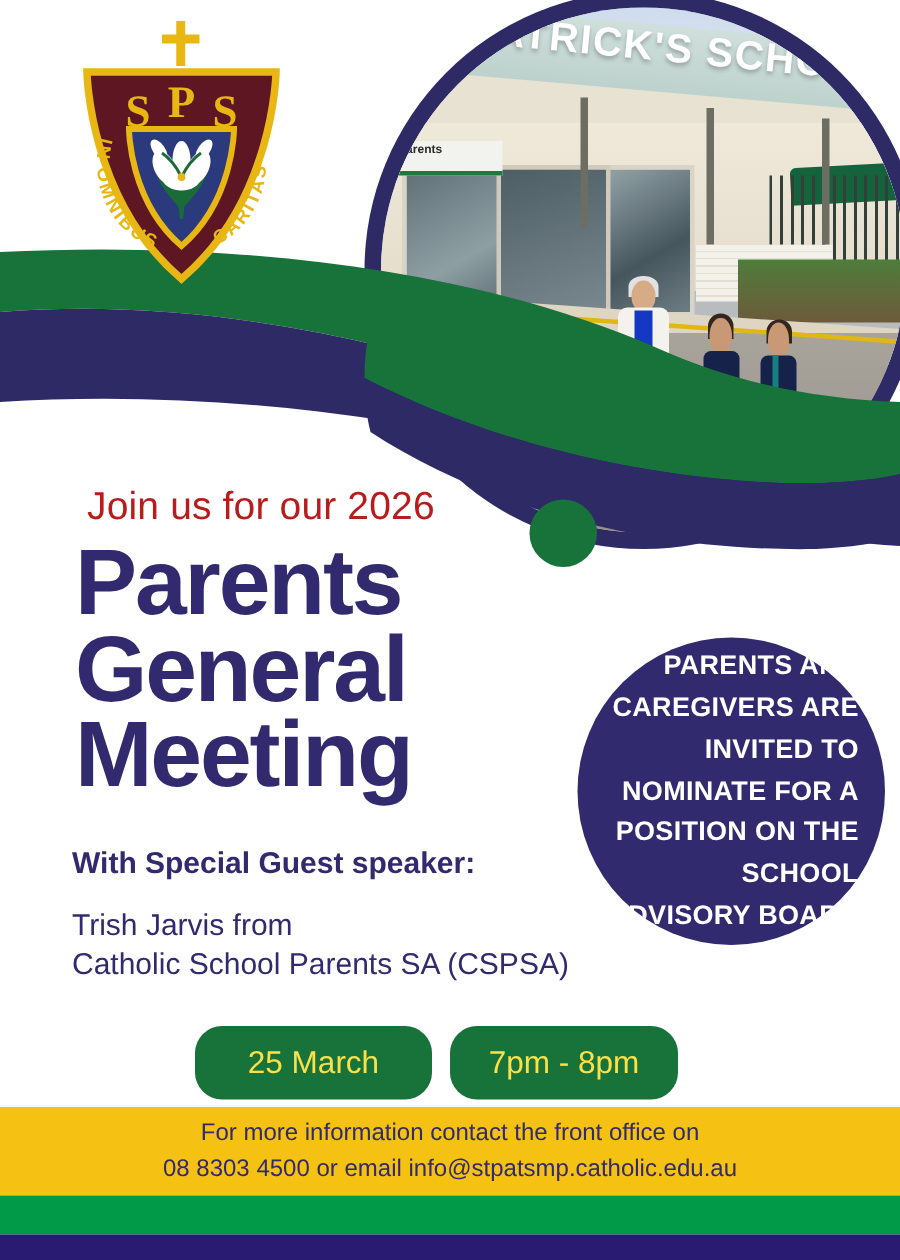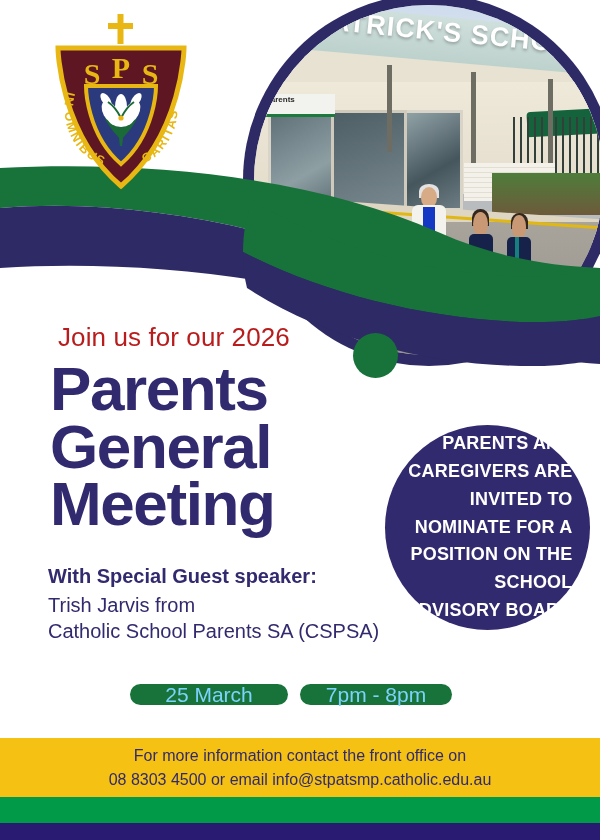--- a/index.html
+++ b/index.html
@@ -110,38 +110,38 @@
     position:absolute;left:58px;top:322px;
     font-size:26px;color:#b91c1c;letter-spacing:.1px;z-index:6;
   }
   .headline{
     position:absolute;left:50px;top:360px;width:340px;
     font-size:62px;line-height:0.93;font-weight:bold;color:#322a6e;
     letter-spacing:-1.4px;z-index:6;
   }
   .headline div{white-space:nowrap;}
   .speaker{position:absolute;left:48px;top:565px;width:360px;z-index:6;color:#322a6e;}
-  .speaker .sp-lead{font-size:20px;font-weight:bold;margin-bottom:4px;}
+  .speaker .sp-lead{font-size:20px;font-weight:bold;margin-bottom:16px;}
   .speaker .sp-line{font-size:20px;line-height:1.32;}
 
   
   .badge{
     position:absolute;left:385px;top:425px;width:205px;height:205px;
     border-radius:50%;background:#322a6e;z-index:6;
     display:flex;align-items:center;justify-content:center;
   }
   .badge-text{
     color:#ffffff;font-weight:bold;font-size:18px;line-height:1.55;
     text-align:right;letter-spacing:.2px;width:170px;
   }
 
   
   .pill{
-    position:absolute;height:21px;border-radius:18px;background:#17733a;
-    color:#7dd3fc;font-size:21px;display:flex;align-items:center;justify-content:center;
+    position:absolute;height:49px;border-radius:18px;background:#17733a;
+    color:#fde047;font-size:21px;display:flex;align-items:center;justify-content:center;
     z-index:6;
   }
   .pill-date{left:130px;top:684px;width:158px;}
   .pill-time{left:300px;top:684px;width:152px;}
 
   
   .footer-gold{
     position:absolute;left:0;top:738px;width:600px;height:59px;background:#f5c112;z-index:7;
     display:flex;flex-direction:column;align-items:center;justify-content:center;
   }

